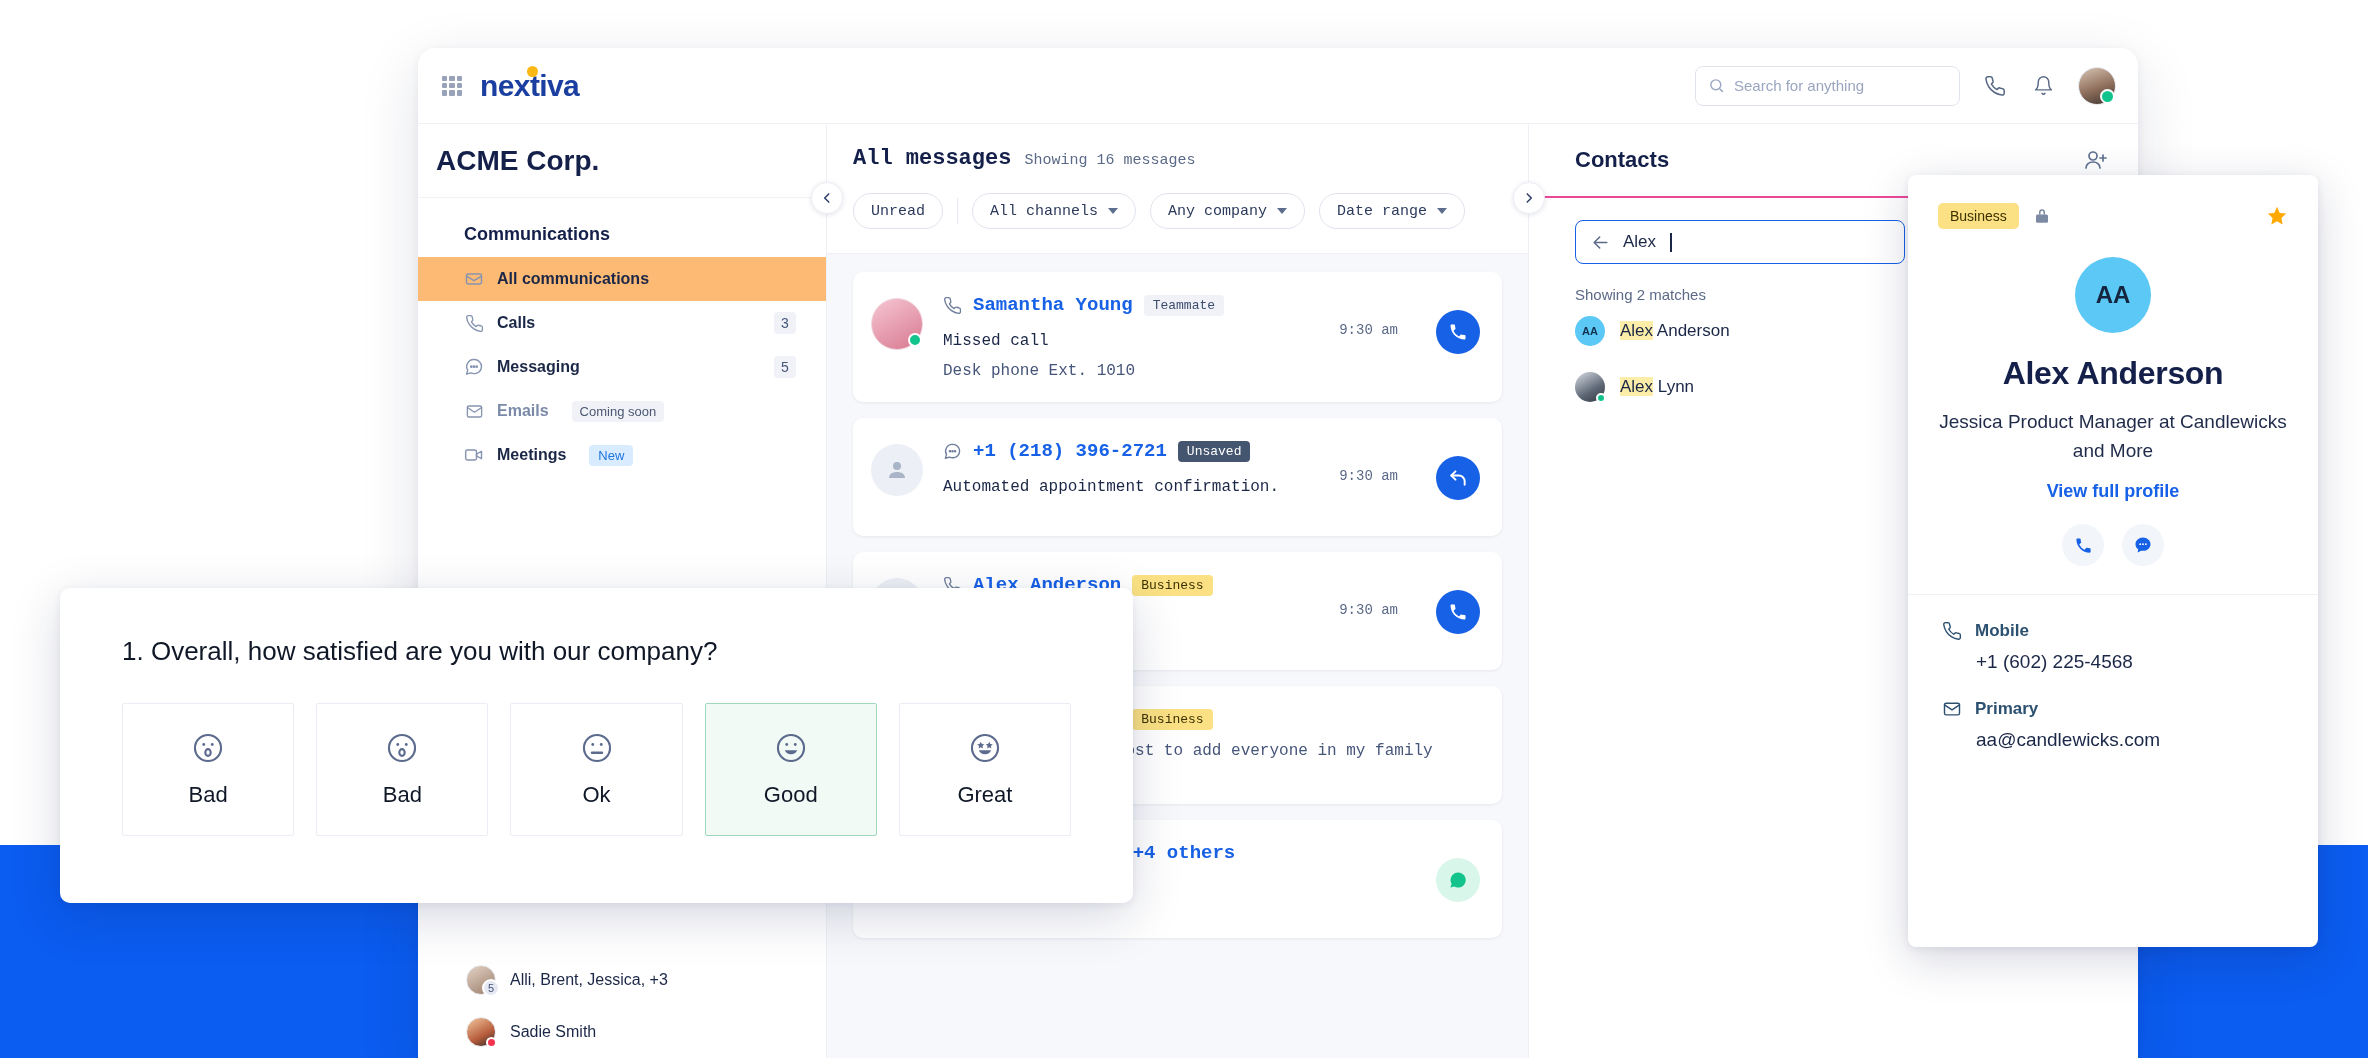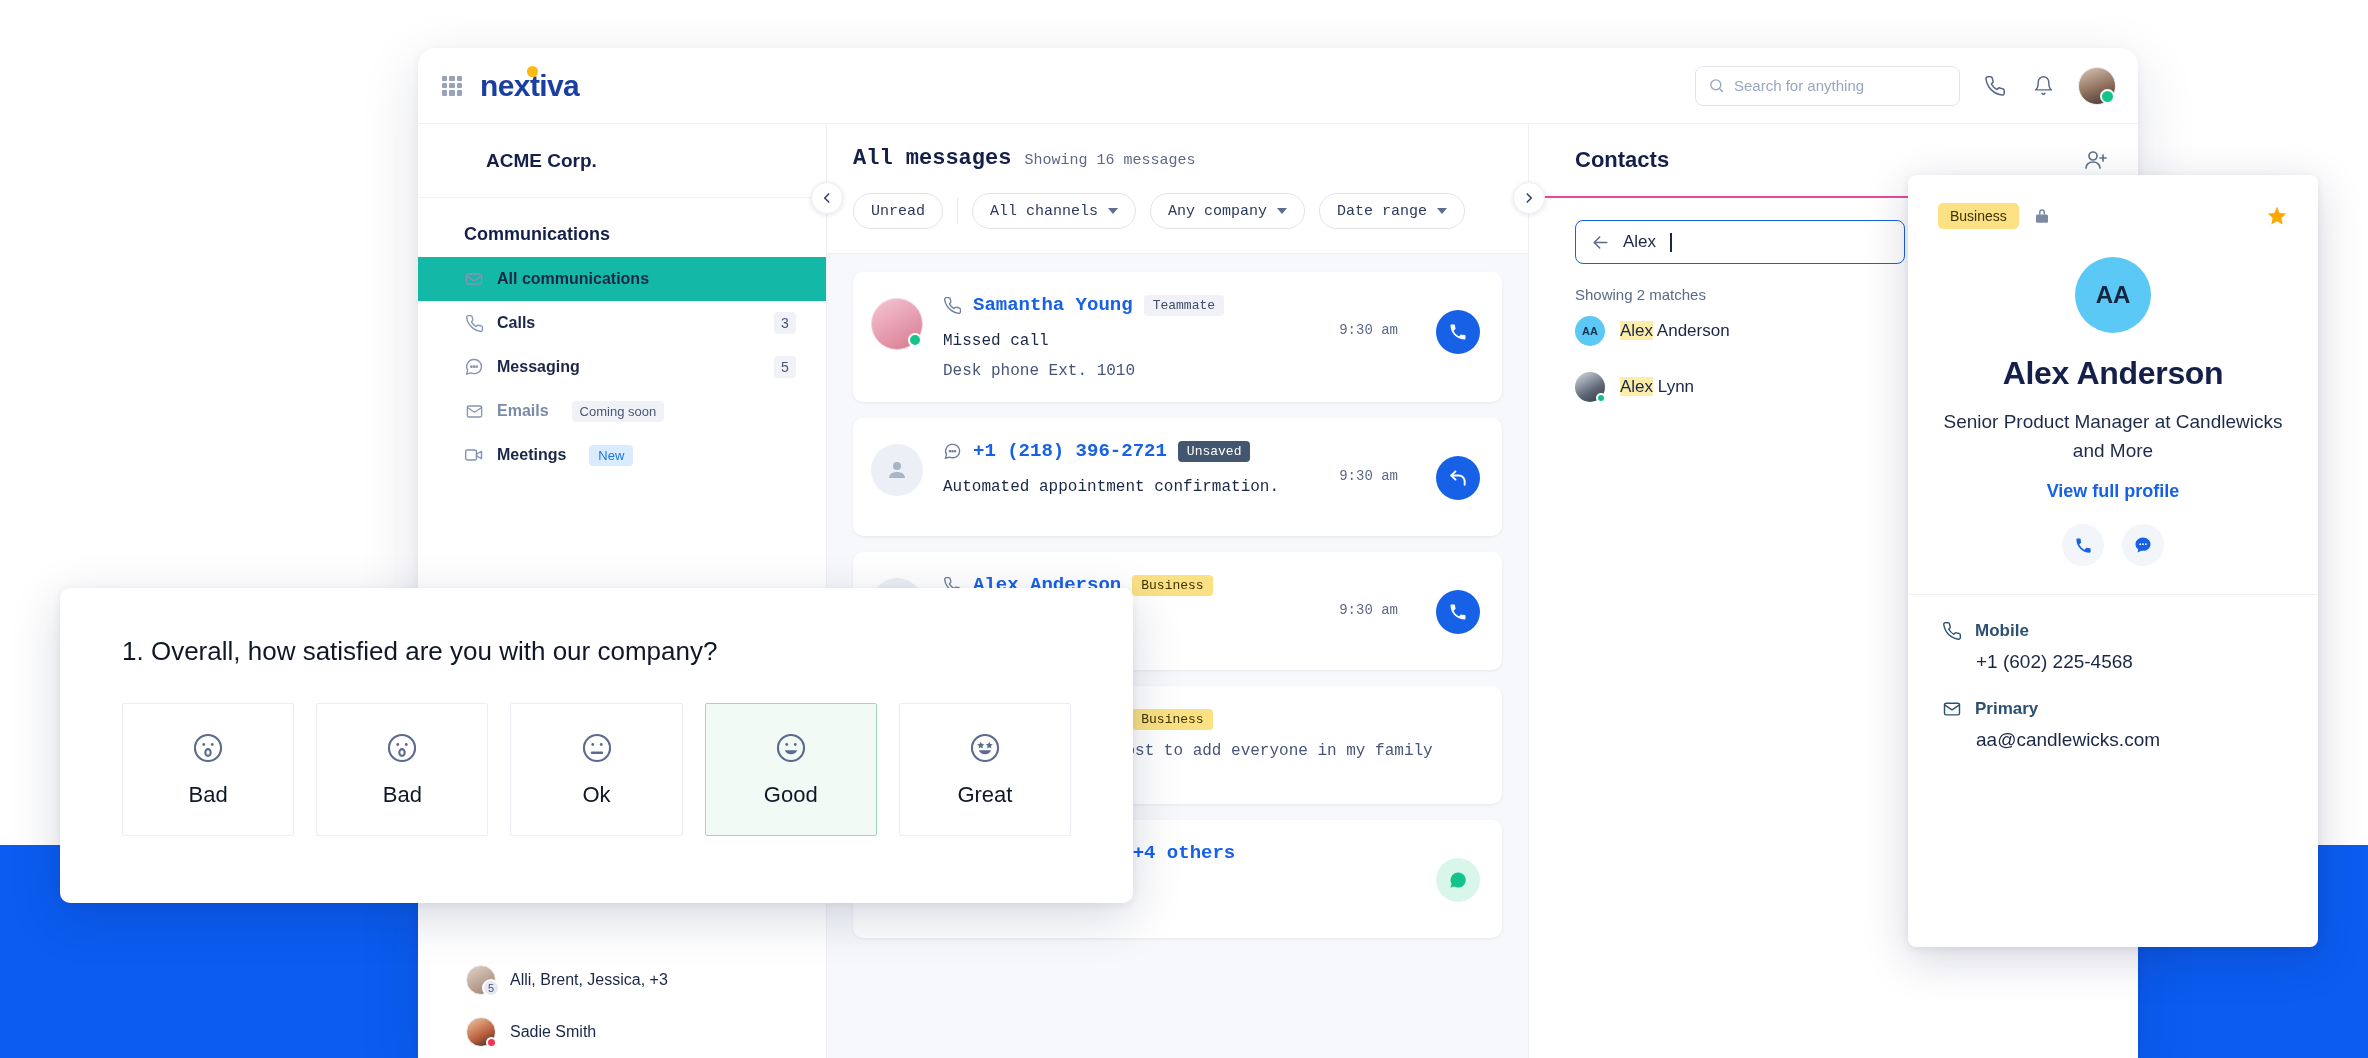--- a/index.html
+++ b/index.html
@@ -96,35 +96,35 @@
 
   
   .col-left {
     width: 409px; height: 100%;
     background: #fff;
     border-right: 1px solid #eef0f5;
     position: relative;
   }
   .acme-head {
     height: 74px; display: flex; align-items: center;
-    padding-left: 68px;
-    font-size: 19px; font-weight: bold; color: #14204a;
+    padding-left: 18px;
+    font-size: 28px; font-weight: bold; color: #14204a;
     border-bottom: 1px solid #f1f3f8;
   }
   .sec-title {
     padding: 26px 0 12px 46px;
     font-size: 18px; font-weight: bold; color: #14204a;
   }
   .nav-item {
     height: 44px; display: flex; align-items: center;
     padding: 0 30px 0 46px;
     font-size: 16px; color: #1b2747; font-weight: bold;
     gap: 13px;
   }
-  .nav-item.active { background: #14b8a6; }
+  .nav-item.active { background: #fdba74; }
   .nav-item .lbl { color: #1b2747; }
   .nav-item.muted .lbl { color: #7b8aa8; }
   .nav-icon { width: 20px; height: 20px; color: #8694b0; display:flex; align-items:center; justify-content:center; flex:none; }
   .nav-count {
     margin-left: auto;
     min-width: 22px; height: 22px; border-radius: 4px;
     background: #f0f2f7; color: #46557a;
     font-size: 14px; font-weight: normal;
     display: flex; align-items: center; justify-content: center;
     padding: 0 6px;
@@ -722,21 +722,21 @@
       <svg width="22" height="22" viewBox="0 0 24 24" fill="#FFA800">
           <path d="m12 2 3 6.6 7 .8-5.2 4.8 1.4 7L12 17.7 5.8 21.2l1.4-7L2 9.4l7-.8z"></path>
         </svg>
     </span>
   </div>
 
   <div class="cc-avatar">
     <span>AA</span>
   </div>
   <div class="cc-name">Alex Anderson</div>
-  <div class="cc-role">Senior Product Manager at Candlewicks and More</div>
+  <div class="cc-role">Jessica Product Manager at Candlewicks and More</div>
   <div class="cc-link">View full profile</div>
 
   <div class="cc-actions">
     <span class="cc-act">
       <svg width="19" height="19" viewBox="0 0 24 24" fill="currentColor">
           <path d="M20 15.5c-1.2 0-2.4-.2-3.6-.6-.3-.1-.7 0-1 .2l-2.2 2.2a15.1 15.1 0 0 1-6.6-6.6l2.2-2.2c.3-.3.4-.7.2-1-.4-1.1-.6-2.3-.6-3.5 0-.6-.4-1-1-1H4c-.6 0-1 .4-1 1 0 9.4 7.6 17 17 17 .6 0 1-.4 1-1v-3.5c0-.6-.4-1-1-1z"></path>
         </svg>
     </span>
     <span class="cc-act">
       <svg width="20" height="20" viewBox="0 0 24 24" fill="currentColor">

